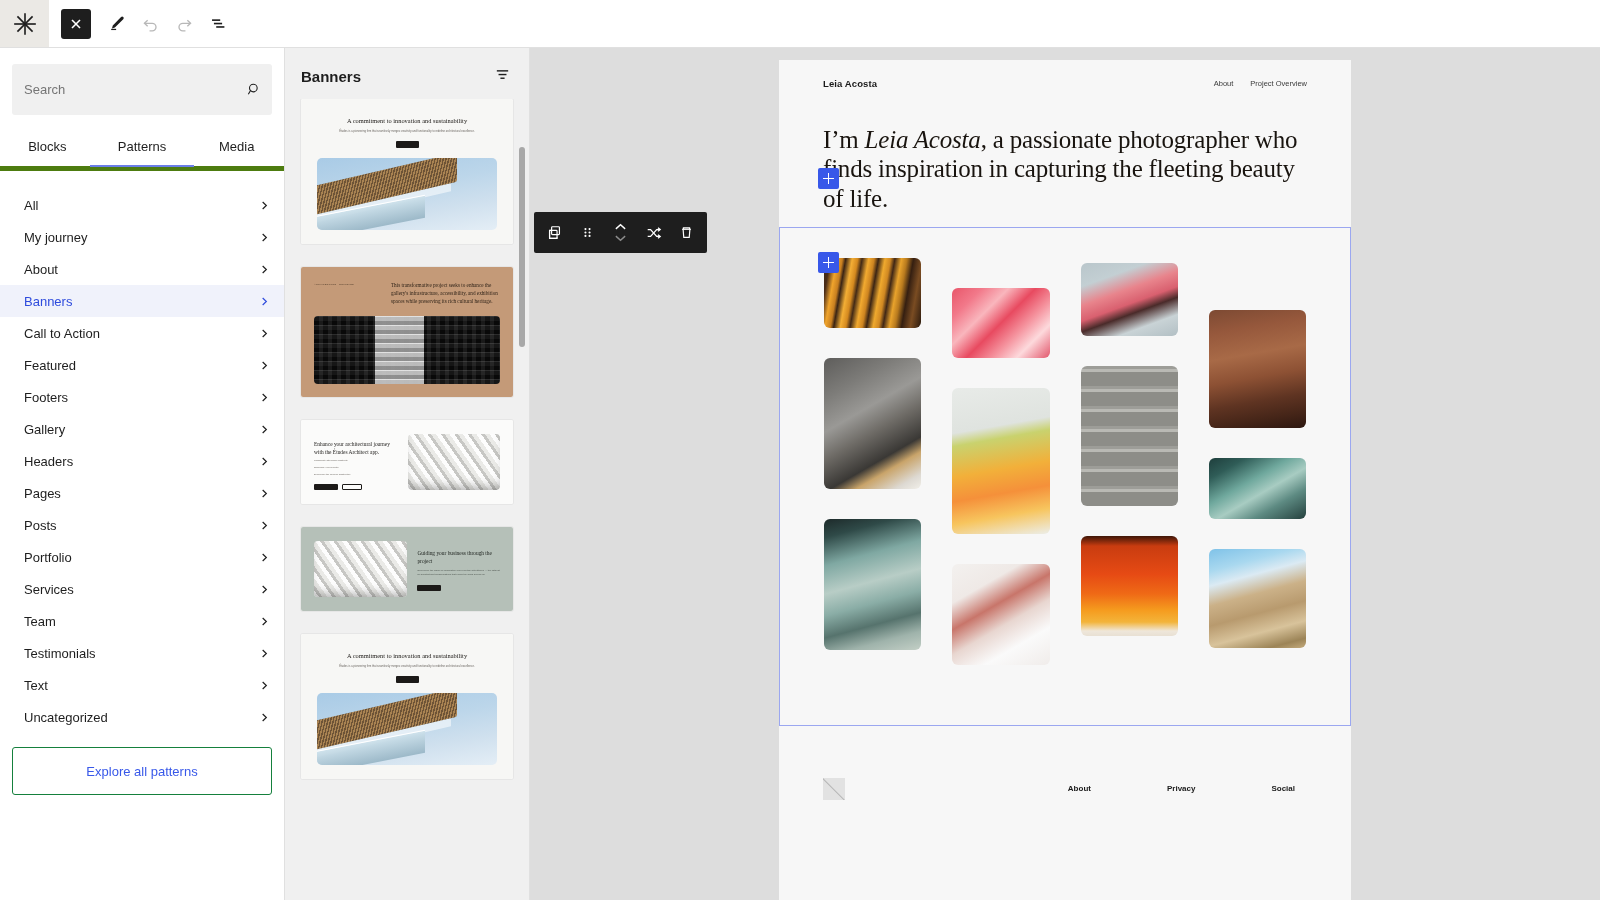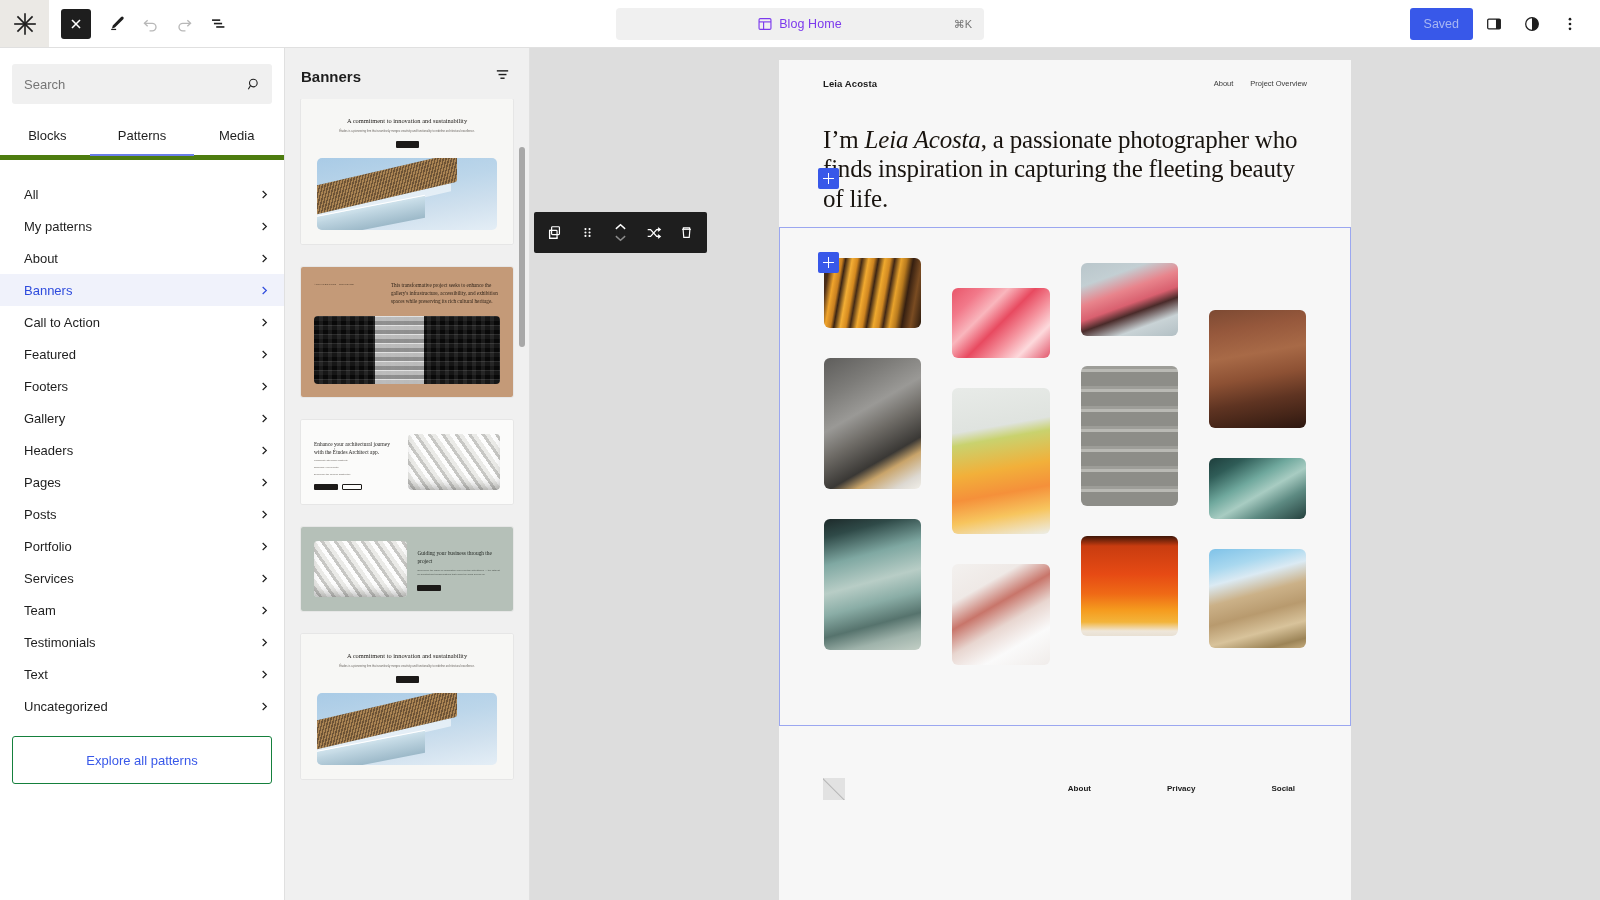--- a/index.html
+++ b/index.html
@@ -79,21 +79,21 @@
   
   .inserter {
     width: 285px; flex: 0 0 285px;
     background: #fff;
     border-right: 1px solid #e0e0e0;
     display: flex; flex-direction: column;
     min-height: 0;
   }
   .search-wrap { padding: 16px 12px 0 12px; }
   .search-box {
-    height: 40px; background: #f0f0f0; border-radius: 3px;
+    height: 51px; background: #f0f0f0; border-radius: 3px;
     display: flex; align-items: center; padding: 0 10px 0 12px;
     position: relative;
   }
   .search-box input {
     flex: 1; border: none; background: transparent; outline: none;
     font-size: 13px; font-family: inherit; color: #1e1e1e;
   }
   .search-box input::placeholder { color: #757575; }
 
   .tabs { display: flex; border-bottom: 5px solid #4d7c0f; margin-top: 12px; }
@@ -347,56 +347,21 @@
       </button>
       <button class="tb-btn">
         <svg width="19" height="19" viewBox="0 0 20 20">
           <rect x="3.2" y="5.6" width="8.6" height="1.7" fill="#1e1e1e"></rect>
           <rect x="5.2" y="9.2" width="8.6" height="1.7" fill="#1e1e1e"></rect>
           <rect x="7.6" y="12.8" width="8.6" height="1.7" fill="#1e1e1e"></rect>
         </svg>
       </button>
     </div>
 
-    <div class="tb-center">
-      <div class="cmdbar">
-        <div class="cmd-inner">
-          <svg width="14" height="14" viewBox="0 0 16 16">
-            <rect x="1.2" y="1.8" width="13.6" height="12.4" rx="1.4" fill="none" stroke="#7c3aed" stroke-width="1.3"></rect>
-            <line x1="1.2" y1="5.6" x2="14.8" y2="5.6" stroke="#7c3aed" stroke-width="1.3"></line>
-            <line x1="6.4" y1="5.6" x2="6.4" y2="14.2" stroke="#7c3aed" stroke-width="1.3"></line>
-          </svg>
-          <span class="cmd-label">Blog Home</span>
-        </div>
-        <span class="cmd-kbd">⌘K</span>
-      </div>
-    </div>
-
-    <div class="tb-right">
-      <button class="saved-btn">Saved</button>
-      <button class="tb-btn">
-        <svg width="18" height="18" viewBox="0 0 20 20">
-          <rect x="3" y="4.5" width="14" height="11" rx="1.3" fill="none" stroke="#1e1e1e" stroke-width="1.4"></rect>
-          <rect x="12.2" y="4.5" width="4.8" height="11" fill="#1e1e1e"></rect>
-        </svg>
-      </button>
-      <button class="tb-btn">
-        <svg width="18" height="18" viewBox="0 0 20 20">
-          <circle cx="10" cy="10" r="7" fill="none" stroke="#1e1e1e" stroke-width="1.4"></circle>
-          <path d="M10 3a7 7 0 0 1 0 14z" fill="#1e1e1e"></path>
-        </svg>
-      </button>
-      <button class="tb-btn">
-        <svg width="18" height="18" viewBox="0 0 20 20">
-          <circle cx="10" cy="4.6" r="1.5" fill="#1e1e1e"></circle>
-          <circle cx="10" cy="10" r="1.5" fill="#1e1e1e"></circle>
-          <circle cx="10" cy="15.4" r="1.5" fill="#1e1e1e"></circle>
-        </svg>
-      </button>
-    </div>
+
   </div>
 
   <div class="body-row">
 
     <div class="inserter">
       <div class="search-wrap">
         <div class="search-box">
           <input type="text" placeholder="Search" style="">
           <svg width="15" height="15" viewBox="0 0 18 18" fill="none" stroke="#1e1e1e" stroke-width="1.3">
             <circle cx="7.6" cy="7.2" r="4.6"></circle>
@@ -412,21 +377,21 @@
       </div>
 
       <div class="cat-list">
         <div class="cat-item">
           <span class="cat-label">All</span>
           <svg class="chev" width="11" height="11" viewBox="0 0 12 12" fill="none" stroke="#1e1e1e" stroke-width="1.3">
               <path d="M4 2.2 8 6l-4 3.8"></path>
             </svg>
         </div>
         <div class="cat-item">
-          <span class="cat-label">My patterns</span>
+          <span class="cat-label">My journey</span>
           <svg class="chev" width="11" height="11" viewBox="0 0 12 12" fill="none" stroke="#1e1e1e" stroke-width="1.3">
               <path d="M4 2.2 8 6l-4 3.8"></path>
             </svg>
         </div>
         <div class="cat-item">
           <span class="cat-label">About</span>
           <svg class="chev" width="11" height="11" viewBox="0 0 12 12" fill="none" stroke="#1e1e1e" stroke-width="1.3">
               <path d="M4 2.2 8 6l-4 3.8"></path>
             </svg>
         </div>

